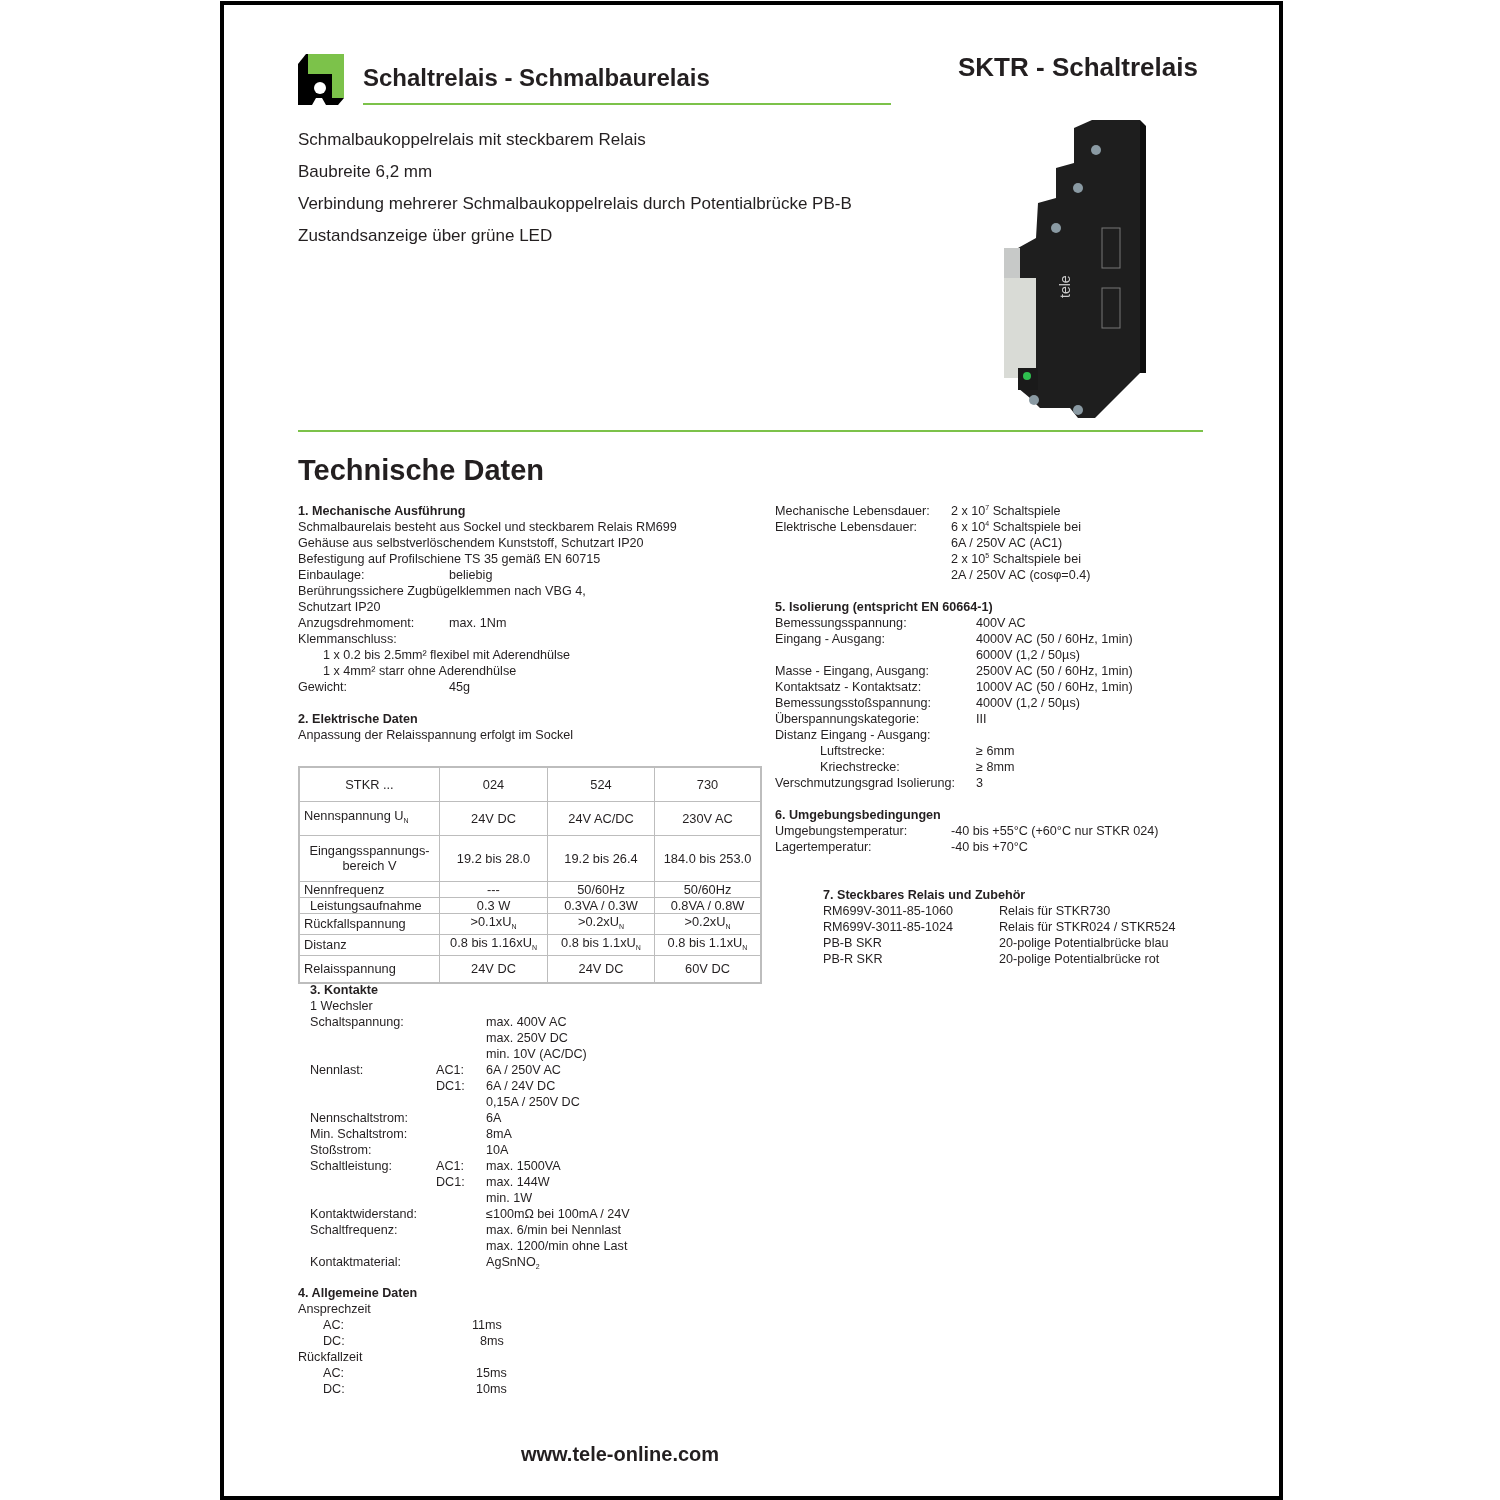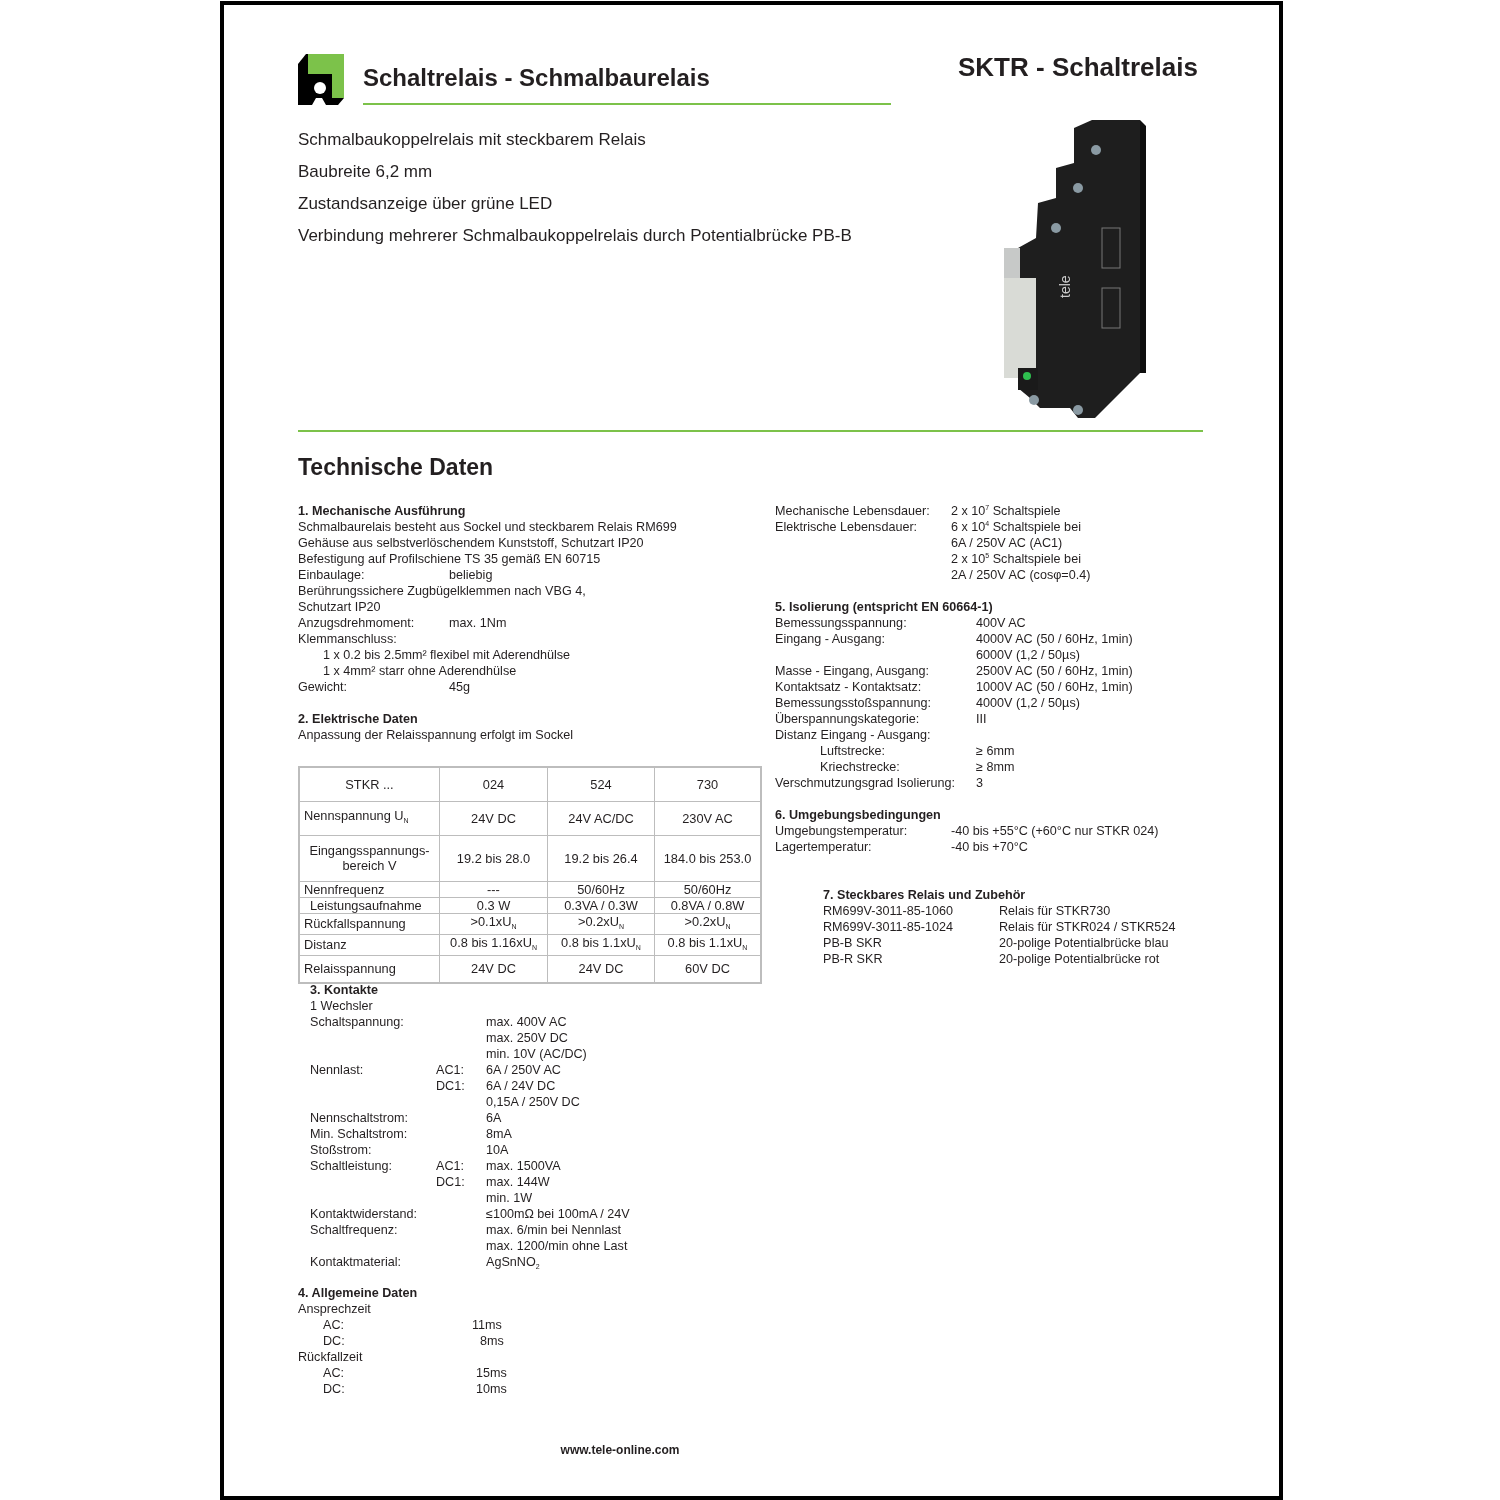--- a/index.html
+++ b/index.html
@@ -6,35 +6,35 @@
   body { width:1500px; height:1500px; position:relative; font-family:"Liberation Sans", sans-serif; color:#231f20; overflow:hidden; }
   .page { position:absolute; left:220px; top:1px; width:1055px; height:1491px; border:4px solid #000; background:#fff; }
   .logo { position:absolute; left:298px; top:54px; width:46px; height:51px; }
   .head-title { position:absolute; left:363px; top:64px; font-size:24px; font-weight:bold; white-space:nowrap; }
   .head-rule { position:absolute; left:363px; top:103px; width:528px; height:2px; background:#7cc24a; }
   .series-title { position:absolute; left:958px; top:52px; font-size:26px; font-weight:bold; white-space:nowrap; }
   .features { position:absolute; left:298px; top:124px; font-size:17px; line-height:32px; }
   .features div { white-space:nowrap; }
   .product { position:absolute; left:1000px; top:118px; width:150px; height:300px; }
   .green-rule { position:absolute; left:298px; top:430px; width:905px; height:2px; background:#7cc24a; }
-  .tech-title { position:absolute; left:298px; top:454px; font-size:23px; font-weight:bold; }
+  .tech-title { position:absolute; left:298px; top:454px; font-size:29px; font-weight:bold; }
   .sec { position:absolute; font-size:12.6px; line-height:16px; }
   .sec .h { font-weight:bold; }
   .row { display:flex; white-space:nowrap; }
   .row .k { flex:none; }
   .row .v { flex:none; }
   .ind1 { padding-left:25px; }
   .ind2 { padding-left:45px; }
   sub { font-size:7px; vertical-align:-3px; }
   sup { font-size:7px; vertical-align:5px; line-height:0; }
   table.spec { position:absolute; left:298px; top:766px; border-collapse:collapse; font-size:12.8px; border:2px solid #bdbdbd; }
   table.spec td { border:1px solid #bdbdbd; text-align:center; padding:0 6px; line-height:15px; }
   table.spec td.first { text-align:left; padding-left:4px; }
   table.spec td.cfirst { text-align:center; }
-  .footer { position:absolute; left:0; width:1240px; top:1443px; text-align:center; font-size:12px; font-weight:bold; }
+  .footer { position:absolute; left:0; width:1240px; top:1443px; text-align:center; font-size:20px; font-weight:bold; }
 </style>
 </head>
 <body>
 
 <div class="page"></div>
 
 <svg class="logo" viewBox="0 0 46 51">
   <rect x="10" y="0" width="36" height="20" fill="#7cc24a"></rect>
   <rect x="34" y="18" width="12" height="26" fill="#7cc24a"></rect>
   <polygon points="0,51 0,10 8,0 10,0 10,51" fill="#000"></polygon>
@@ -42,22 +42,22 @@
   <polygon points="34,44 46,44 40,51 34,51" fill="#000"></polygon>
   <circle cx="22" cy="34" r="6" fill="#fff"></circle>
 </svg>
 <div class="head-title">Schaltrelais - Schmalbaurelais</div>
 <div class="head-rule"></div>
 <div class="series-title">SKTR - Schaltrelais</div>
 
 <div class="features">
   <div>Schmalbaukoppelrelais mit steckbarem Relais</div>
   <div>Baubreite 6,2 mm</div>
+  <div>Verbindung mehrerer Schmalbaukoppelrelais durch Potentialbrücke PB-B</div>
   <div>Zustandsanzeige über grüne LED</div>
-  <div>Verbindung mehrerer Schmalbaukoppelrelais durch Potentialbrücke PB-B</div>
 </div>
 
 <svg class="product" viewBox="0 0 150 300">
   <polygon points="92,2 140,2 140,255 120,275 95,300 78,300 70,290 40,290 30,280 18,270 18,130 36,120 38,85 56,80 56,50 74,45 74,10" fill="#1e1e1e"></polygon>
   <polygon points="140,2 146,8 146,255 140,255" fill="#0e0e0e"></polygon>
   <rect x="4" y="130" width="16" height="30" fill="#c7c9c8"></rect>
   <rect x="4" y="160" width="32" height="100" fill="#d9dbd6"></rect>
   <rect x="18" y="250" width="20" height="22" fill="#1a1a1a"></rect>
   <circle cx="27" cy="258" r="4" fill="#2fbf4f"></circle>
   <circle cx="96" cy="32" r="5" fill="#8a9aa3"></circle>

